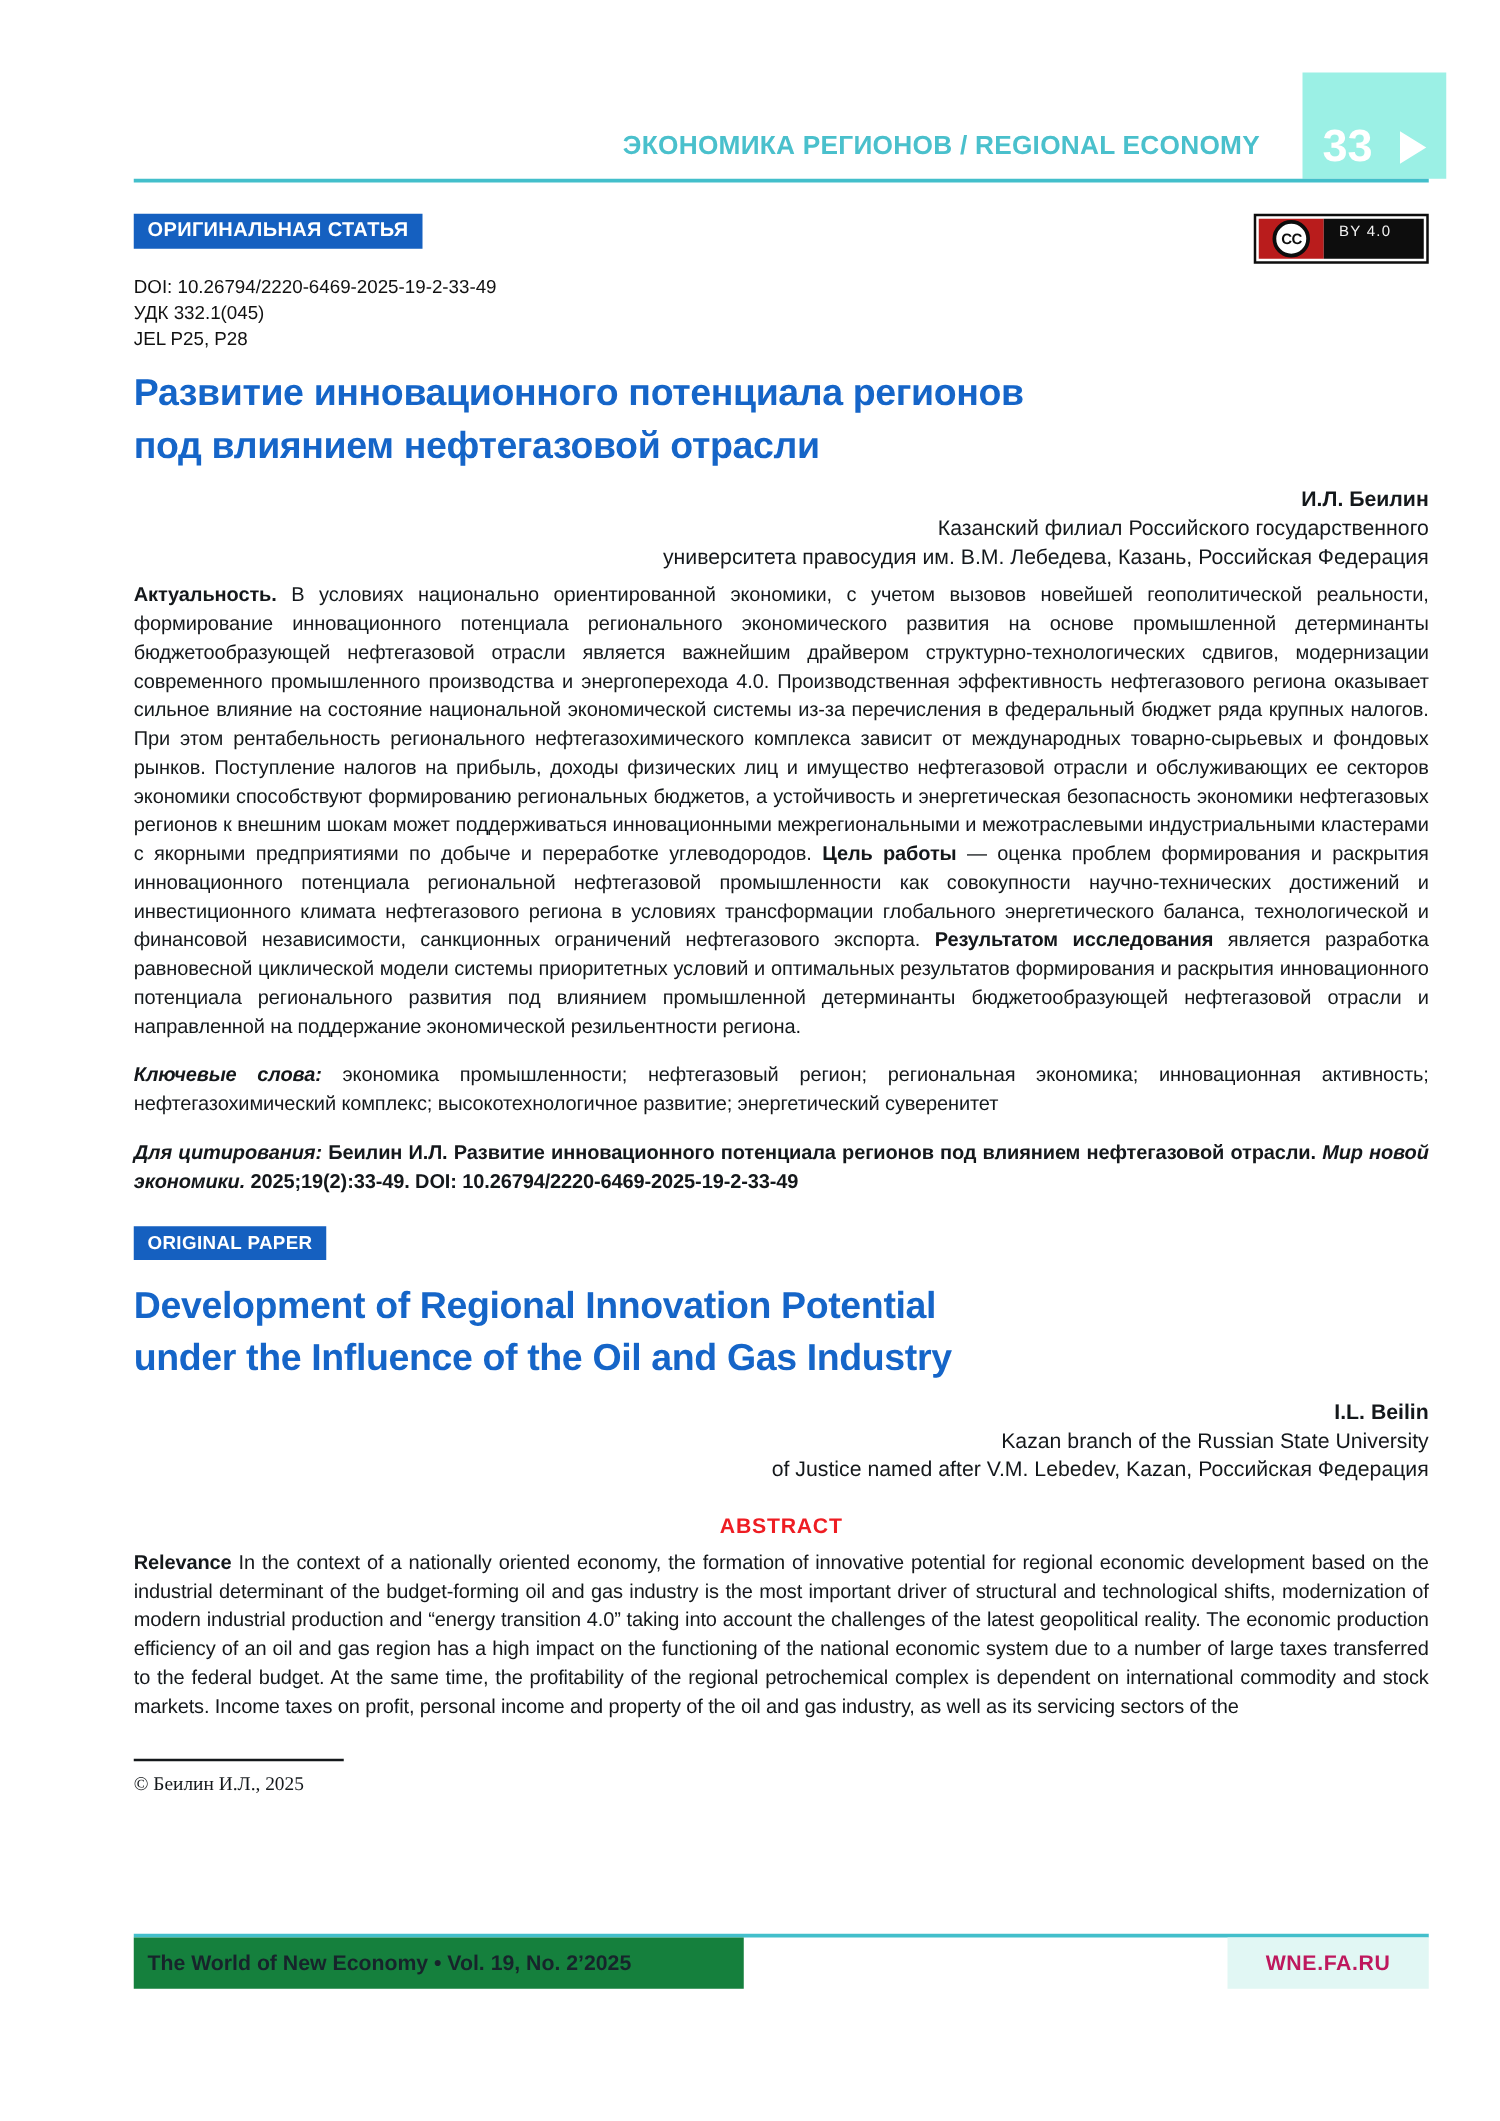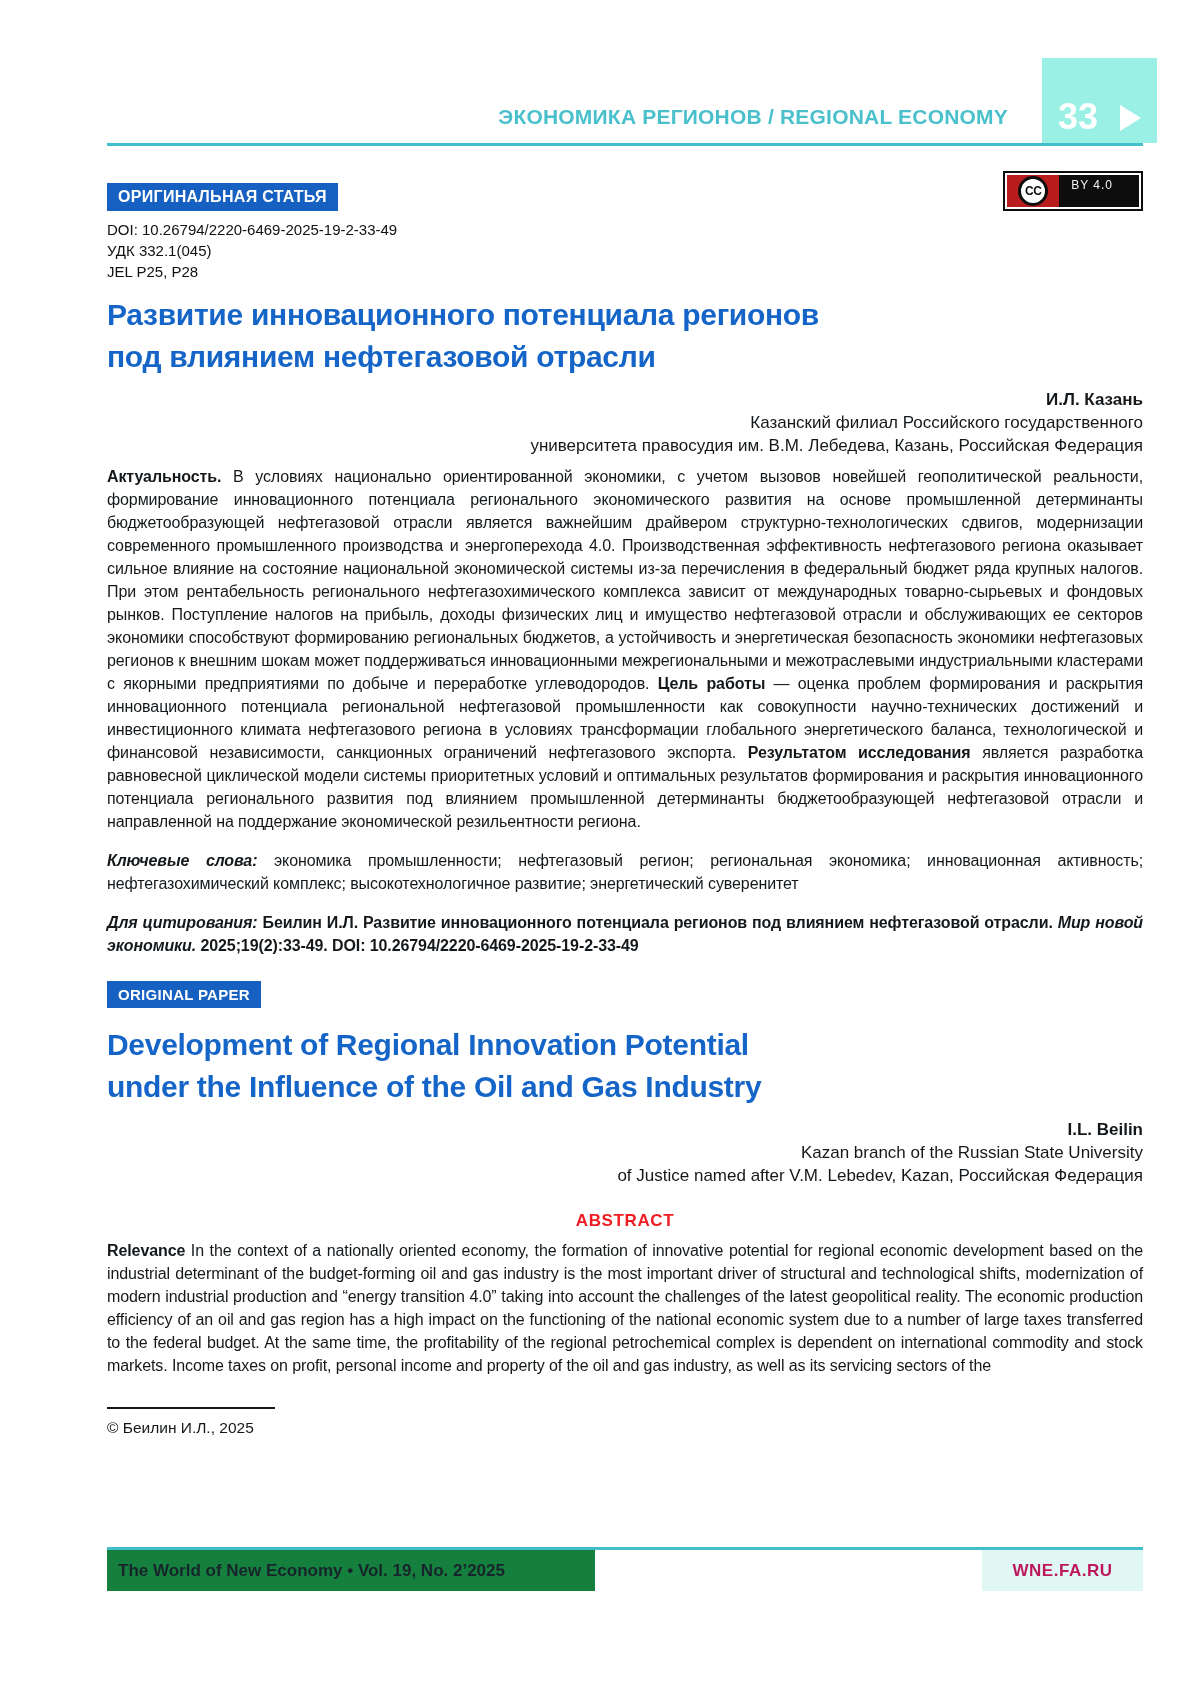--- a/index.html
+++ b/index.html
@@ -20,21 +20,21 @@
   }
   .pagenum-box{
     position:absolute;right:43px;bottom:3px;width:115px;height:85px;
     background:#9bf0e5;display:flex;justify-content:space-between;align-items:flex-end;
     padding:0 16px 8px 16px;box-sizing:border-box;
   }
   .pagenum{color:#ffffff;font-weight:bold;font-size:36px;line-height:1;}
   .tri-right{width:0;height:0;border-left:21px solid #ffffff;border-top:13px solid transparent;border-bottom:13px solid transparent;margin-bottom:4px;}
 
   
-  .badge-row{margin-top:25px;display:flex;justify-content:space-between;align-items:flex-end;gap:12px;}
+  .badge-row{margin-top:25px;display:flex;justify-content:space-between;align-items:flex-start;gap:12px;}
   .type-badge{
     background:#1560c0;color:#ffffff;font-weight:bold;font-size:16px;
     padding:5px 11px;letter-spacing:.3px;white-space:nowrap;display:inline-block;
   }
   .cc-badge{
     display:flex;align-items:stretch;border:2px solid #0d0d0d;background:#fff;padding:2px;
     height:32px;box-sizing:content-box;cursor:pointer;
   }
   .cc-left{width:52px;background:#b91c1c;display:flex;align-items:center;justify-content:center;}
   .cc-circle{
@@ -58,21 +58,21 @@
 
   
   .sec-heading{margin-top:24px;text-align:center;color:#ee1d23;font-weight:bold;font-size:17px;letter-spacing:.6px;}
 
   
   .para{margin-top:8px;font-size:16px;line-height:23px;text-align:justify;letter-spacing:-.1px;color:#14181b;}
   .para.keywords{margin-top:2px;}
   .para.citation{margin-top:16px;}
 
   
-  .footnote{margin-top:30px;}
+  .footnote{margin-top:30px;font-family:Liberation Serif, serif;}
   .footnote-rule{width:168px;height:0;border-top:2px solid #14181b;}
   .footnote-text{margin-top:10px;font-size:15.5px;}
 
   
   .footer-rule{position:absolute;left:107px;right:57px;top:1547px;height:3px;background:#43bfcb;}
   .footer-left{
     position:absolute;left:107px;top:1550px;width:488px;height:41px;background:#15803d;
     display:flex;align-items:center;padding-left:11px;box-sizing:border-box;
     font-weight:bold;font-size:17px;color:#17242b;white-space:nowrap;
   }
@@ -113,21 +113,21 @@
       <div>УДК 332.1(045)</div>
       <div>JEL P25, P28</div>
     </div>
 
     <h1 class="article-title">
       <span>Развитие инновационного потенциала регионов</span>
       <span>под влиянием нефтегазовой отрасли</span>
     </h1>
 
     <div class="byline">
-      <div class="author">И.Л. Казань</div>
+      <div class="author">И.Л. Беилин</div>
       <div>Казанский филиал Российского государственного</div>
       <div>университета правосудия им. В.М. Лебедева, Казань, Российская Федерация</div>
     </div>
 
     <p class="para"><span style="font-weight: bold;">Актуальность.</span><span> В условиях национально ориентированной экономики, с учетом вызовов новейшей геополитической реальности, формирование инновационного потенциала регионального экономического развития на основе промышленной детерминанты бюджетообразующей нефтегазовой отрасли является важнейшим драйвером структурно-технологических сдвигов, модернизации современного промышленного производства и энергоперехода 4.0. Производственная эффективность нефтегазового региона оказывает сильное влияние на состояние национальной экономической системы из-за перечисления в федеральный бюджет ряда крупных налогов. При этом рентабельность регионального нефтегазохимического комплекса зависит от международных товарно-сырьевых и фондовых рынков. Поступление налогов на прибыль, доходы физических лиц и имущество нефтегазовой отрасли и обслуживающих ее секторов экономики способствуют формированию региональных бюджетов, а устойчивость и энергетическая безопасность экономики нефтегазовых регионов к внешним шокам может поддерживаться инновационными межрегиональными и межотраслевыми индустриальными кластерами с якорными предприятиями по добыче и переработке углеводородов. </span><span style="font-weight: bold;">Цель работы</span><span> — оценка проблем формирования и раскрытия инновационного потенциала региональной нефтегазовой промышленности как совокупности научно-технических достижений и инвестиционного климата нефтегазового региона в условиях трансформации глобального энергетического баланса, технологической и финансовой независимости, санкционных ограничений нефтегазового экспорта. </span><span style="font-weight: bold;">Результатом исследования</span><span> является разработка равновесной циклической модели системы приоритетных условий и оптимальных результатов формирования и раскрытия инновационного потенциала регионального развития под влиянием промышленной детерминанты бюджетообразующей нефтегазовой отрасли и направленной на поддержание экономической резильентности региона.</span></p>
     <p class="para keywords"><span style="font-weight: bold; font-style: italic;">Ключевые слова:</span><span> экономика промышленности; нефтегазовый регион; региональная экономика; инновационная активность; нефтегазохимический комплекс; высокотехнологичное развитие; энергетический суверенитет</span></p>
     <p class="para citation"><span style="font-weight: bold; font-style: italic;">Для цитирования:</span><span style="font-weight: bold;"> Беилин И.Л. Развитие инновационного потенциала регионов под влиянием нефтегазовой отрасли. </span><span style="font-weight: bold; font-style: italic;">Мир новой экономики.</span><span style="font-weight: bold;"> 2025;19(2):33-49. DOI: 10.26794/2220-6469-2025-19-2-33-49</span></p>
 
     <div class="badge-row" style="margin-top:24px;justify-content:flex-start;">
       <span class="type-badge" style="font-size:15px;">ORIGINAL PAPER</span>

